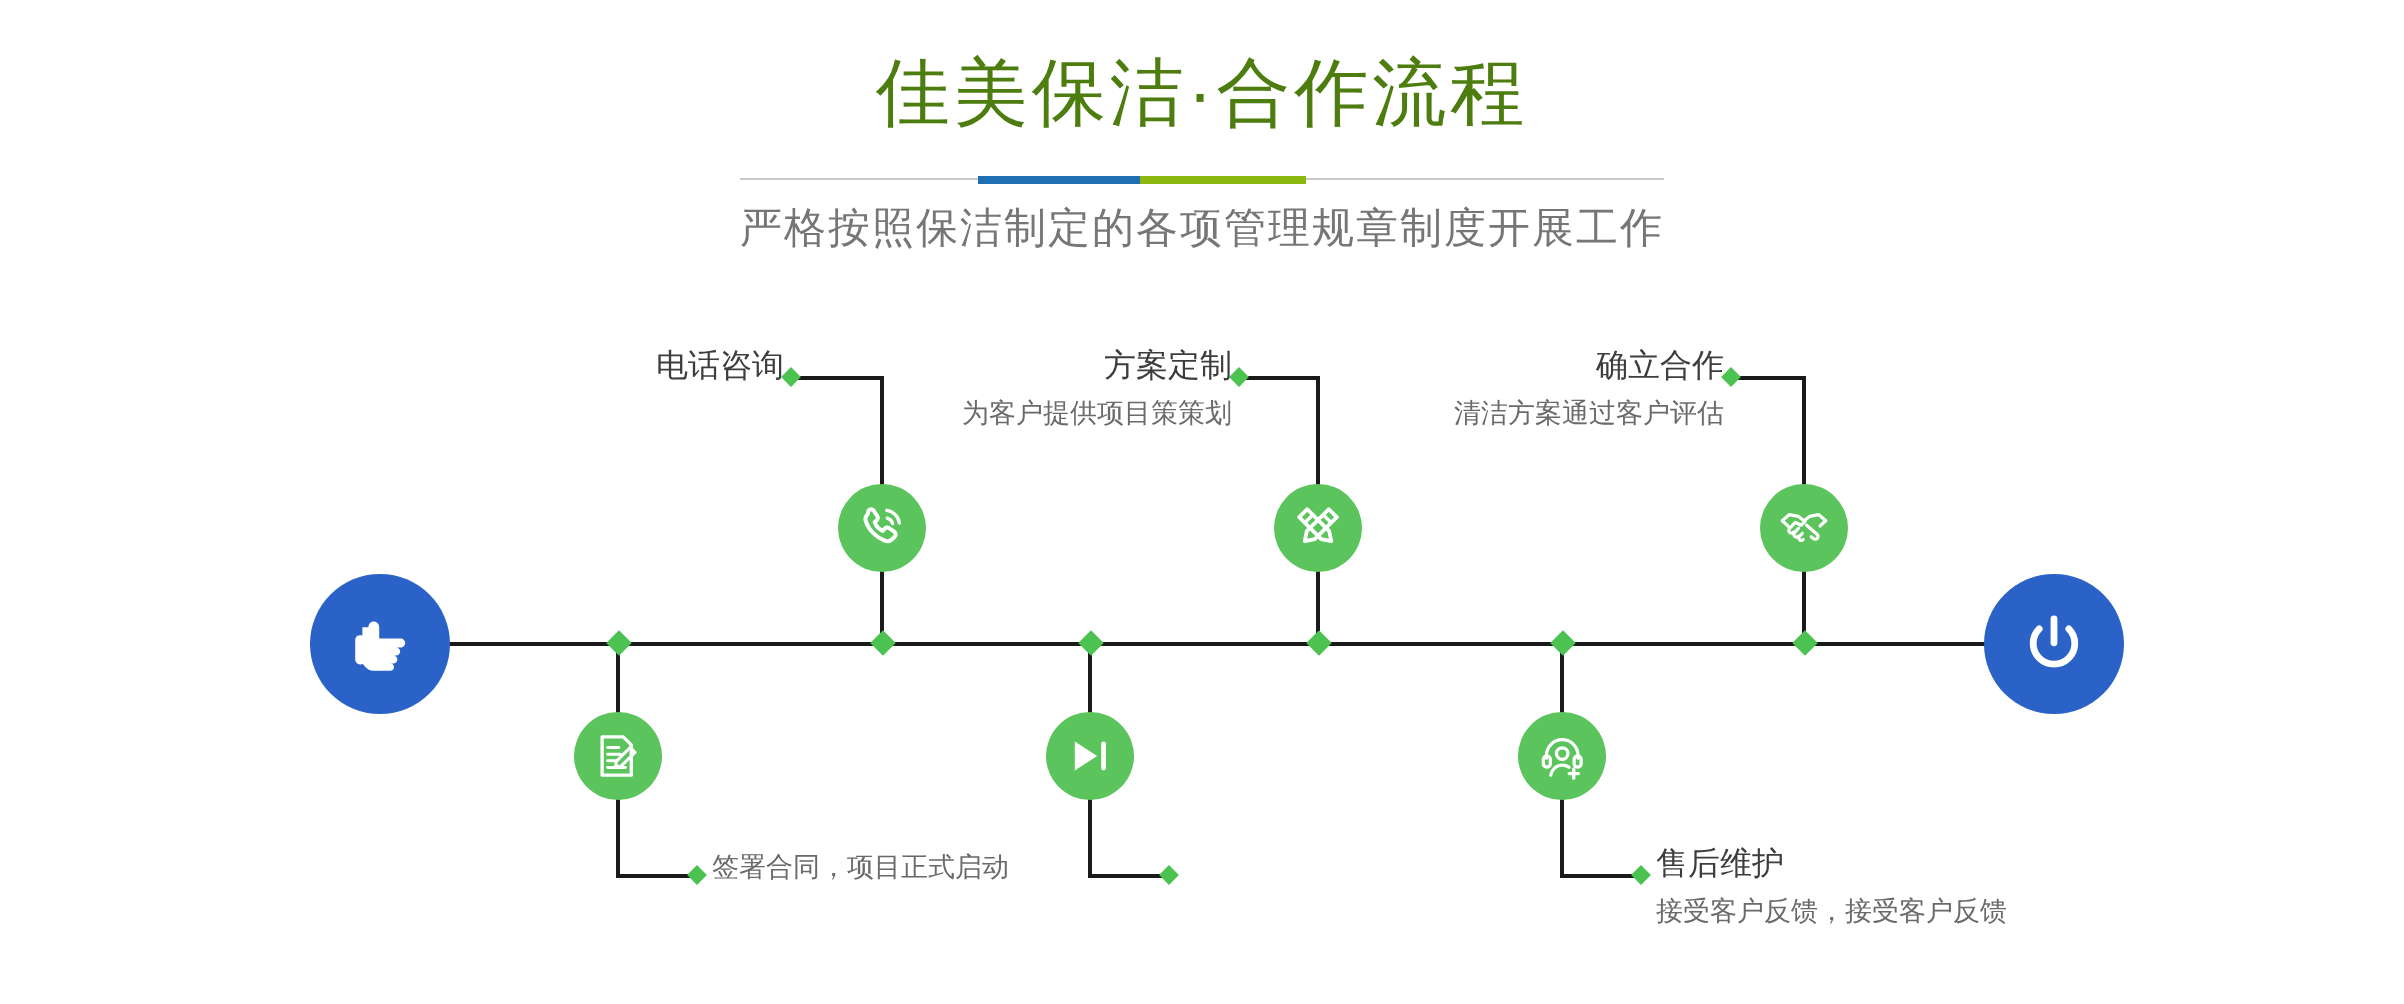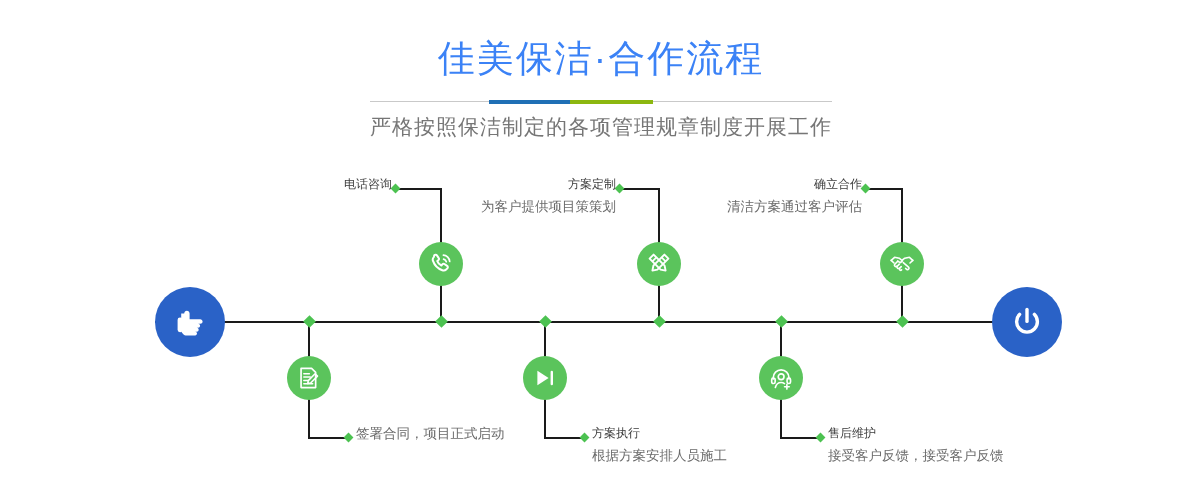--- a/index.html
+++ b/index.html
@@ -9,25 +9,25 @@
     font-family:"Liberation Sans","DejaVu Sans",sans-serif;
     overflow:hidden;
     position:relative;
   }
   .stage{position:absolute;left:0;top:0;width:1202px;height:502px;}
 
   
   .header{position:absolute;left:0;top:0;width:1202px;text-align:center;}
   .title{
     font-size:37px;
-    color:#3b82f6;
+    color:#4d7c0f;
     letter-spacing:2px;
     font-weight:400;
     margin:0;
-    padding-top:36px;
+    padding-top:24px;
     line-height:46px;
     white-space:nowrap;
   }
   .divider{
     position:relative;
     width:462px;
     height:4px;
     margin:18px auto 0 auto;
   }
   .divider .rule{
@@ -92,21 +92,21 @@
     width:9px;height:9px;
     background:#4cc251;
     transform:rotate(45deg);
     z-index:4;
   }
   .diamond.small{width:7px;height:7px;}
 
   
   .lbl{position:absolute;z-index:5;white-space:nowrap;}
   .lbl .lbl-title{
-    font-size:12px;color:#3d3d3d;line-height:22px;display:block;
+    font-size:16px;color:#3d3d3d;line-height:22px;display:block;
   }
   .lbl .lbl-desc{
     font-size:13.5px;color:#6a6a6a;line-height:20px;display:block;padding-top:2px;
   }
   .lbl.right-al{text-align:right;}
   .lbl.left-al{text-align:left;}
 </style>
 </head>
 <body>
 
@@ -228,24 +228,20 @@
     <div class="diamond small" style="left:581px;top:294px;"></div>
     <div class="diamond" style="left:541px;top:177px;"></div>
     <div class="node-icon" style="left:523px;top:216px;">
       <span>
         <svg width="26" height="26" viewBox="0 0 26 26">
           <path fill="#ffffff" d="M5.4 5.8v14.4l11.2-7.2z"></path>
           <rect fill="#ffffff" x="18.6" y="5.8" width="2.4" height="14.4" rx="1.2"></rect>
         </svg>
       </span>
     </div>
-    <div class="lbl left-al" style="left:592px;top:282px;width:300px;">
-      <span class="lbl-title">方案执行</span>
-      <span class="lbl-desc">根据方案安排人员施工</span>
-    </div>
 
     <div class="vline" style="left:780px;top:182px;height:117px;"></div>
     <div class="hline" style="left:780px;top:297px;width:40px;"></div>
     <div class="diamond small" style="left:817px;top:294px;"></div>
     <div class="diamond" style="left:777px;top:177px;"></div>
     <div class="node-icon" style="left:759px;top:216px;">
       <span>
         <svg width="25" height="25" viewBox="0 0 26 26">
           <path fill="none" stroke="#ffffff" stroke-width="1.7" stroke-linecap="round" d="M4.4 13.6v-1.4a8.2 8.2 0 0 1 16.4 0v1.4"></path>
           <rect fill="none" stroke="#ffffff" stroke-width="1.7" x="2.8" y="12.6" width="3.6" height="5.6" rx="1.6"></rect>

